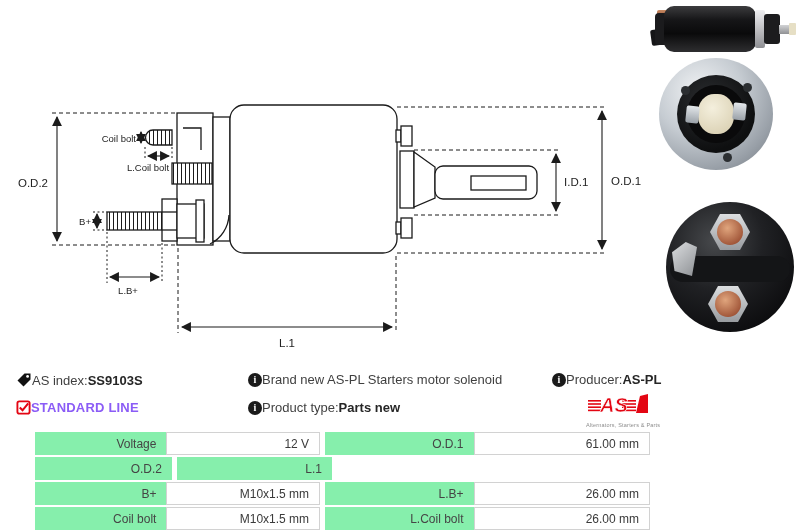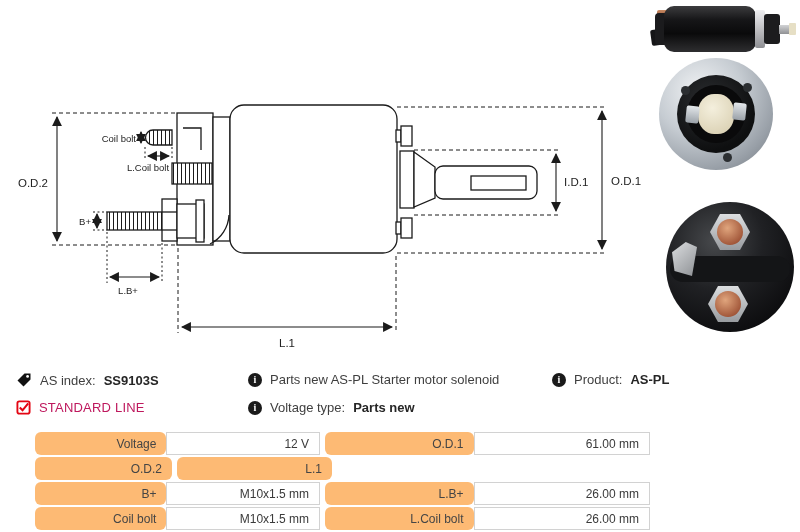--- a/index.html
+++ b/index.html
@@ -56,36 +56,36 @@
     clip-path:polygon(25% 5%, 75% 5%, 100% 50%, 75% 95%, 25% 95%, 0% 50%); }
   .pr-hex.t { left:50px; top:12px; } .pr-hex.b { left:48px; top:84px; }
   .pr-cu { width:26px; height:26px; left:7px; top:7px; border-radius:50%;
     background:radial-gradient(circle at 40% 35%, #e0a57d, #a05538 75%); }
   .pr-bracket { left:12px; top:42px; width:25px; height:34px;
     background:linear-gradient(135deg,#dcdee0,#8d9094);
     clip-path:polygon(0 30%, 55% 0, 100% 15%, 80% 100%, 10% 85%); }
 
   
   .info-section { position:absolute; left:0; top:362px; width:800px; height:68px; }
-  .inf { position:absolute; display:flex; align-items:center; gap:8px;
+  .inf { position:absolute; display:flex; align-items:center; 
          font-size:13px; color:#3f3f3f; white-space:nowrap; }
   .inf b { color:#262626; }
-  .red-bold { color:#be185d; font-weight:normal; letter-spacing:.2px; }
+  .red-bold { color:#8b5cf6; font-weight:bold; letter-spacing:.2px; }
   .iicon { width:14px; height:14px; border-radius:50%; background:#1a1a1a; color:#fff;
            font-size:10px; font-weight:bold; font-family:"Liberation Serif",serif;
            display:flex; align-items:center; justify-content:center; flex:0 0 auto; }
   .logo { position:absolute; left:586px; top:32px; width:66px; text-align:center; }
   .logo-sub { font-size:5.5px; color:#8c8c8c; letter-spacing:.2px; margin-top:0px; white-space:nowrap; }
 
   
   .spec-table { position:absolute; left:35px; top:432px; width:615px; font-size:12px; color:#454545; }
   .trow { display:flex; height:23px; margin-bottom:2px; }
   .tcell { display:flex; align-items:center; justify-content:flex-end;
            padding-right:10px; box-sizing:border-box; }
-  .tlab { background:#fdba74;border-radius:6px; }
+  .tlab { background:#86efac; }
   .tval { background:#fff; border:1px solid #d2d2d2; color:#3a3a3a; }
   .w1 { width:137px; } .w2 { width:158px;padding-left:46px; } .wsp { width:5px; } .w3 { width:155px; } .w4 { width:184px; }
 </style>
 </head>
 <body>
 
 <div class="page">
 
   <svg class="diagram" width="650" height="360" viewBox="0 0 650 360">
     <defs>
@@ -212,35 +212,52 @@
     <div class="inf" style="left:16px; top:38px;">
       <svg width="15" height="15" viewBox="0 0 16 16">
         <rect x="1.5" y="1.5" width="13" height="13" rx="2" fill="none" stroke="#e30613" stroke-width="2"></rect>
         <path d="M4,8 L7,11 L13,3.5" fill="none" stroke="#e30613" stroke-width="2.2"></path>
       </svg>
       <span class="red-bold">STANDARD LINE</span>
     </div>
 
     <div class="inf" style="left:248px; top:10px;">
       <span class="iicon">i</span>
-      <span>Parts new AS-PL Starter motor solenoid</span>
+      <span>Brand new AS-PL Starters motor solenoid</span>
     </div>
 
     <div class="inf" style="left:248px; top:38px;">
       <span class="iicon">i</span>
-      <span>Voltage type:</span>
+      <span>Product type:</span>
       <b>Parts new</b>
     </div>
 
     <div class="inf" style="left:552px; top:10px;">
       <span class="iicon">i</span>
-      <span>Product:</span>
+      <span>Producer:</span>
       <b>AS-PL</b>
     </div>
 
+    <div class="logo">
+      <svg width="62" height="24" viewBox="0 0 62 24">
+        <g fill="#e30613">
+          <rect x="0" y="6" width="13" height="1.6"></rect>
+          <rect x="0" y="9.2" width="13" height="1.6"></rect>
+          <rect x="0" y="12.4" width="13" height="1.6"></rect>
+          <rect x="0" y="15.6" width="13" height="1.6"></rect>
+          <rect x="34" y="6" width="14" height="1.6"></rect>
+          <rect x="34" y="9.2" width="14" height="1.6"></rect>
+          <rect x="34" y="12.4" width="14" height="1.6"></rect>
+          <rect x="34" y="15.6" width="14" height="1.6"></rect>
+          <polygon points="52,2 60,0 60,19 48,19"></polygon>
+        </g>
+        <text x="12" y="18" font-size="20" font-weight="bold" font-style="italic" font-family="Liberation Sans, sans-serif" fill="#e30613" stroke="#ffffff" stroke-width="0.6">AS</text>
+      </svg>
+      <div class="logo-sub">Alternators, Starters &amp; Parts</div>
+    </div>
   </div>
 
   <div class="spec-table">
     <div class="trow">
       <div class="tcell tlab w1">Voltage</div>
       <div class="tcell tval w2">12 V</div>
       <div class="wsp"></div>
       <div class="tcell tlab w3">O.D.1</div>
       <div class="tcell tval w4">61.00 mm</div>
     </div>

